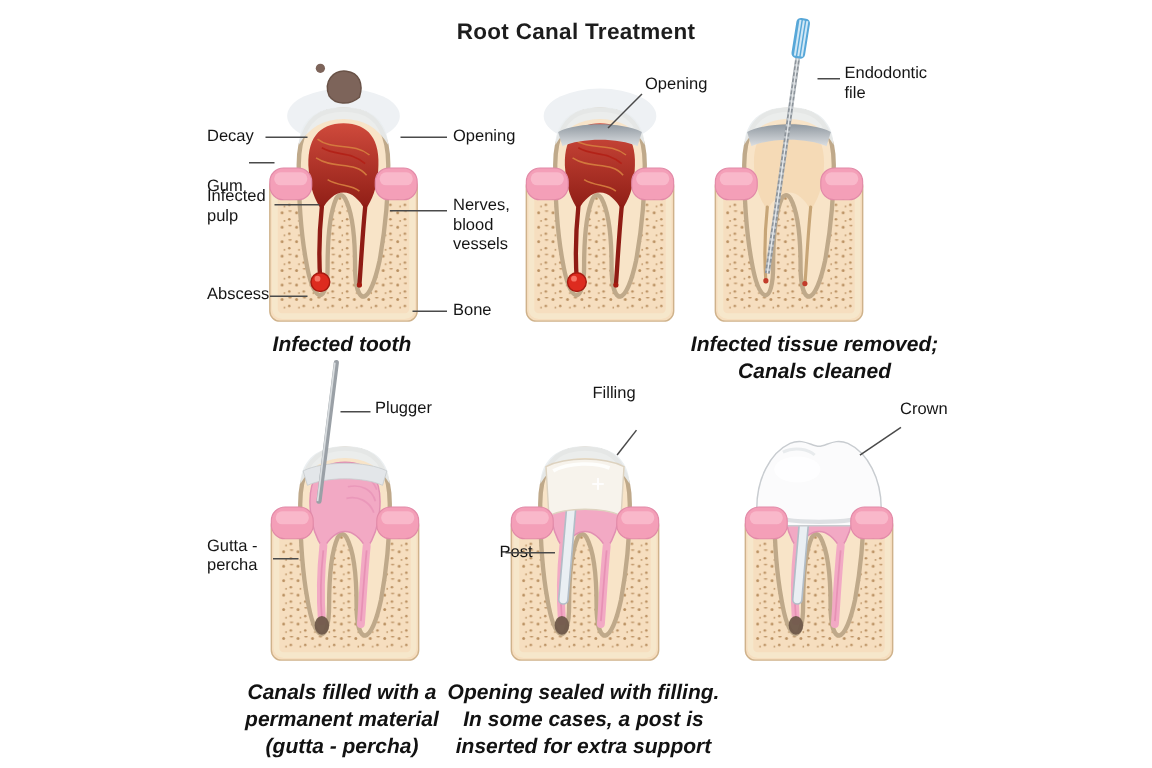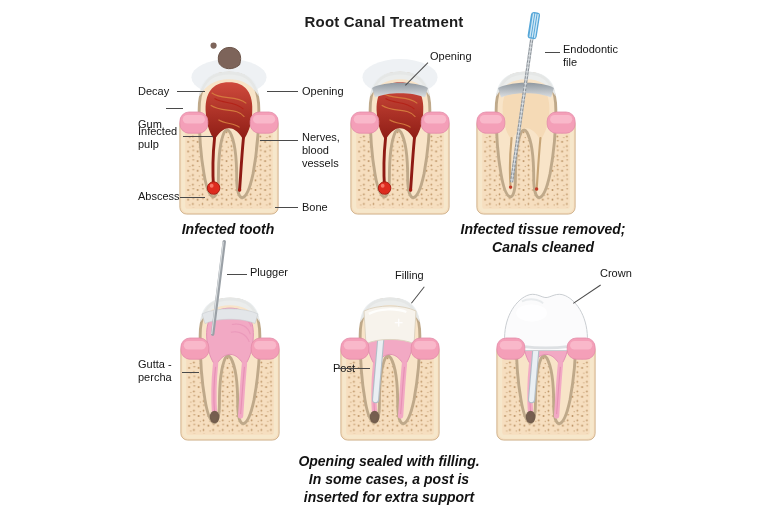--- a/index.html
+++ b/index.html
@@ -208,20 +208,23 @@
         <rect x="80" y="85" width="23" height="9" rx="4.5" fill="#f9bccd" opacity=".85"></rect>
         <ellipse cx="39" cy="164" rx="5" ry="6.5" fill="#6f584a" opacity=".95"></ellipse>
         <path d="M49,-18 L37,78" stroke="#9aa0a6" stroke-width="3.6" fill="none" stroke-linecap="round"></path>
           <path d="M48,-18 L36,78" stroke="#d9dde0" stroke-width="1.2" fill="none"></path>
       </svg>
     <div class="lb r" style="left:130px;top:30px;">Plugger</div>
     <div class="ln" style="left:107px;top:38px;width:20px;"></div>
     <div class="lb" style="left:18px;top:122px;">Gutta -
 percha</div>
     <div class="ln" style="left:62px;top:136px;width:17px;"></div>
+    <div class="cap" style="left:0;top:216px;width:216px;">Canals filled with a
+permanent material
+(gutta - percha)</div>
   </div>
 
   <div class="panel" style="left:300px;top:236px;width:200px;height:270px;">
     <svg id="sv5" class="tooth-svg" style="left:37px;top:-2px;" viewBox="0 -26 110 216">
         <defs>
     <pattern id="p5" width="10" height="10" patternUnits="userSpaceOnUse">
       <circle cx="2.5" cy="3" r="1" fill="#b98f60"></circle>
             <circle cx="7.5" cy="7.5" r=".9" fill="#b98f60"></circle>
       <ellipse cx="8" cy="1.8" rx="1.3" ry=".5" fill="#b98f60"></ellipse>
             <circle cx="4.2" cy="8.6" r=".6" fill="#b98f60"></circle>
@@ -249,21 +252,21 @@
           <path d="M46,76 L40,146" stroke="#eaeff3" stroke-width="5.2" stroke-linecap="round" fill="none"></path>
         <path d="M28,54 C42,47 68,47 82,54 L80,88 C68,82 42,82 30,88 Z" fill="#f7f3ec" stroke="#ddd2bf" stroke-width="1"></path>
           <path d="M33,57 C44,51 62,51 72,55" stroke="#ffffff" stroke-width="2.5" fill="none" opacity=".85"></path>
           <path d="M60,66 h8 M64,62 v8" stroke="#ffffff" stroke-width="1.4" opacity=".9"></path>
         <rect x="4" y="82" width="29" height="22" rx="9.5" fill="#f49fb8" stroke="#e28aa8" stroke-width=".8"></rect>
         <rect x="77" y="82" width="29" height="22" rx="9.5" fill="#f49fb8" stroke="#e28aa8" stroke-width=".8"></rect>
         <rect x="7" y="85" width="23" height="9" rx="4.5" fill="#f9bccd" opacity=".85"></rect>
         <rect x="80" y="85" width="23" height="9" rx="4.5" fill="#f9bccd" opacity=".85"></rect>
         <ellipse cx="39" cy="164" rx="5" ry="6.5" fill="#6f584a" opacity=".95"></ellipse>
       </svg>
-    <div class="lb r" style="left:95px;top:33px;">Filling</div>
+    <div class="lb r" style="left:95px;top:20px;">Filling</div>
     <div class="ln" style="left:111px;top:67px;width:21px;transform:rotate(-52deg);"></div>
     <div class="lb" style="left:5px;top:126px;padding-left:28px;">Post</div>
     <div class="ln" style="left:37px;top:132px;width:33px;"></div>
     <div class="cap" style="left:-11px;top:216px;width:200px;">Opening sealed with filling.
 In some cases, a post is
 inserted for extra support</div>
   </div>
 
   <div class="panel" style="left:455px;top:236px;width:200px;height:270px;">
     <svg id="sv6" class="tooth-svg" style="left:38px;top:-2px;" viewBox="0 -26 110 216">

